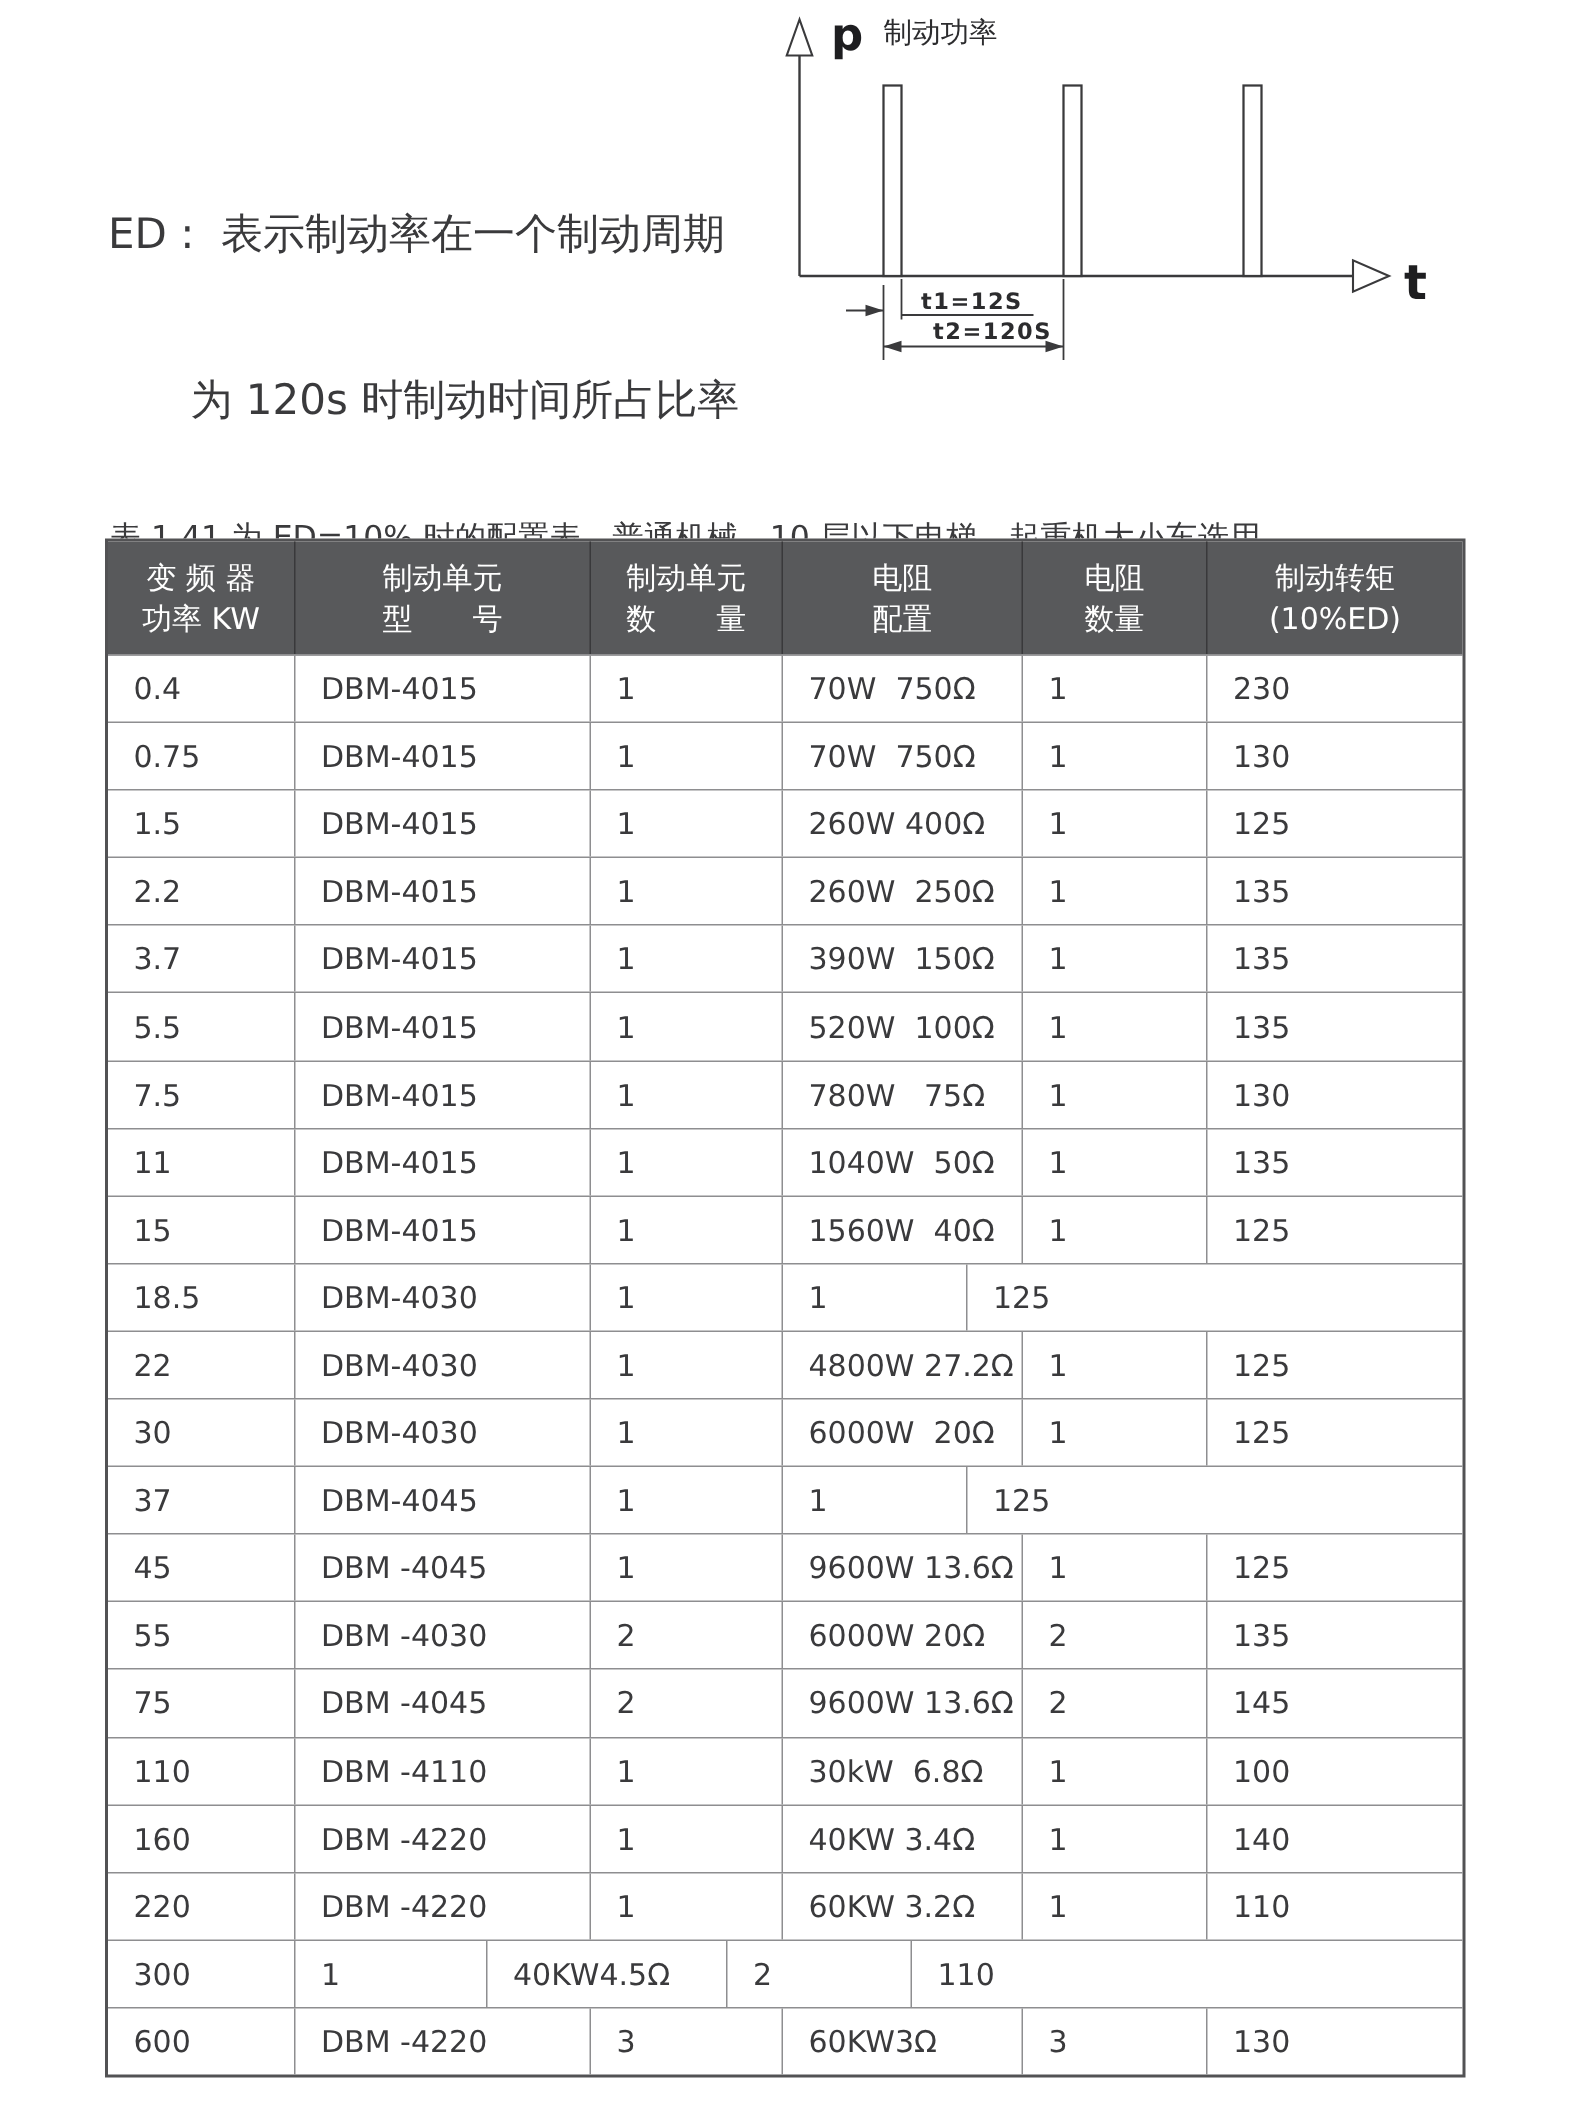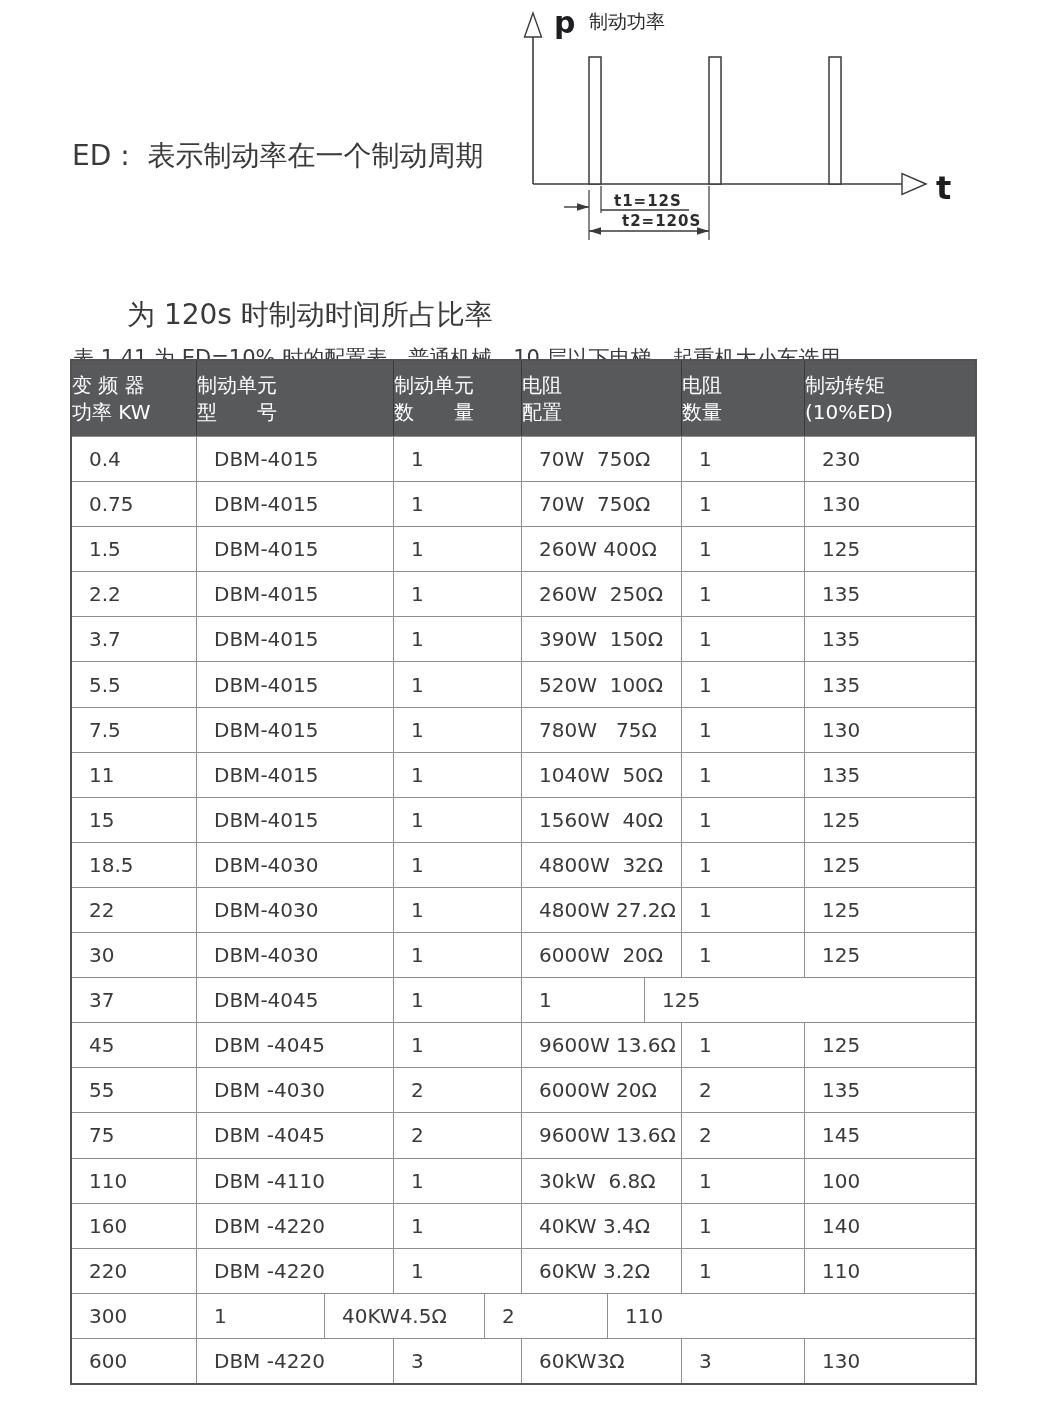--- a/index.html
+++ b/index.html
@@ -12,21 +12,21 @@
     color:#3a3a3c;
     overflow:hidden;
   }
 
   
   .ed-note {
     position:absolute; left:72px; top:63px;
     font-size:28px; line-height:37px;
     white-space:pre; color:#3a3a3c;
   }
-  .ed-note .indent { margin-left:55px;margin-top:48px; }
+  .ed-note .indent { margin-left:55px; }
 
   
   .diagram { position:absolute; left:0px; top:0px; width:1050px; height:260px; }
 
   
   .intro {
     position:absolute; left:73px; top:268px;
     font-size:21px; line-height:36px; white-space:pre; color:#3a3a3c;
   }
 
@@ -37,21 +37,21 @@
     border:2px solid #525254;
     display:flex; flex-direction:column;
     background:#ffffff;
   }
   .t-header {
     height:76px; background:#58595b; color:#ffffff;
     display:flex; flex:none;
     border-bottom:1px solid #8e8e90;
   }
   .t-header .hcell {
-    display:flex; flex-direction:column; justify-content:center; align-items:flex-start;
+    display:flex; flex-direction:column; justify-content:center; align-items:center;
     font-size:20px; line-height:27px; white-space:pre;
     border-right:1px solid #39393b;
   }
   .t-header .hcell:last-child { border-right:none; }
   .t-body { flex:1; display:flex; flex-direction:column;border-radius:23px; }
   .t-row { flex:1; display:flex; border-bottom:1px solid #8e8e90; }
   .t-row:last-child { border-bottom:none; }
   .t-row .cell {
     display:flex; align-items:center;
     padding-left:17px; font-size:20px; white-space:pre;
@@ -192,21 +192,20 @@
           <div class="cell c1">DBM-4015</div>
           <div class="cell c2">1</div>
           <div class="cell c3">1560W  40Ω</div>
           <div class="cell c4">1</div>
           <div class="cell c5">125</div>
         </div>
         <div class="t-row">
           <div class="cell c0">18.5</div>
           <div class="cell c1">DBM-4030</div>
           <div class="cell c2">1</div>
-          <div class="cell c3">4800W  32Ω</div>
           <div class="cell c4">1</div>
           <div class="cell c5">125</div>
         </div>
         <div class="t-row">
           <div class="cell c0">22</div>
           <div class="cell c1">DBM-4030</div>
           <div class="cell c2">1</div>
           <div class="cell c3">4800W 27.2Ω</div>
           <div class="cell c4">1</div>
           <div class="cell c5">125</div>

